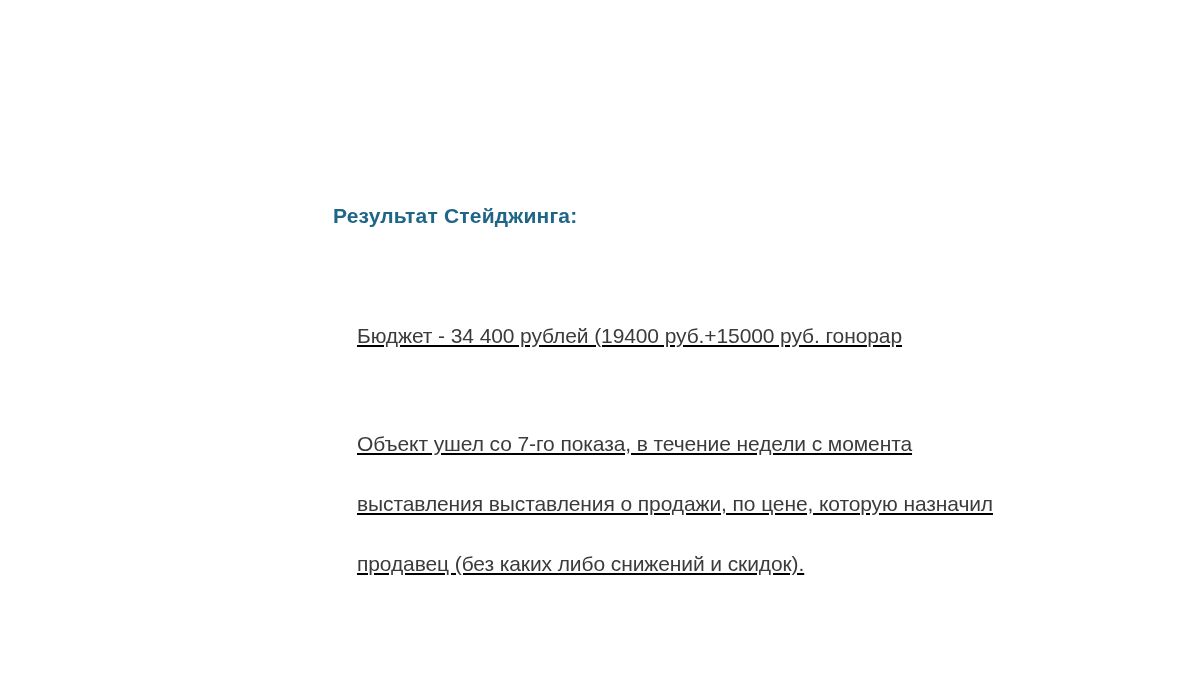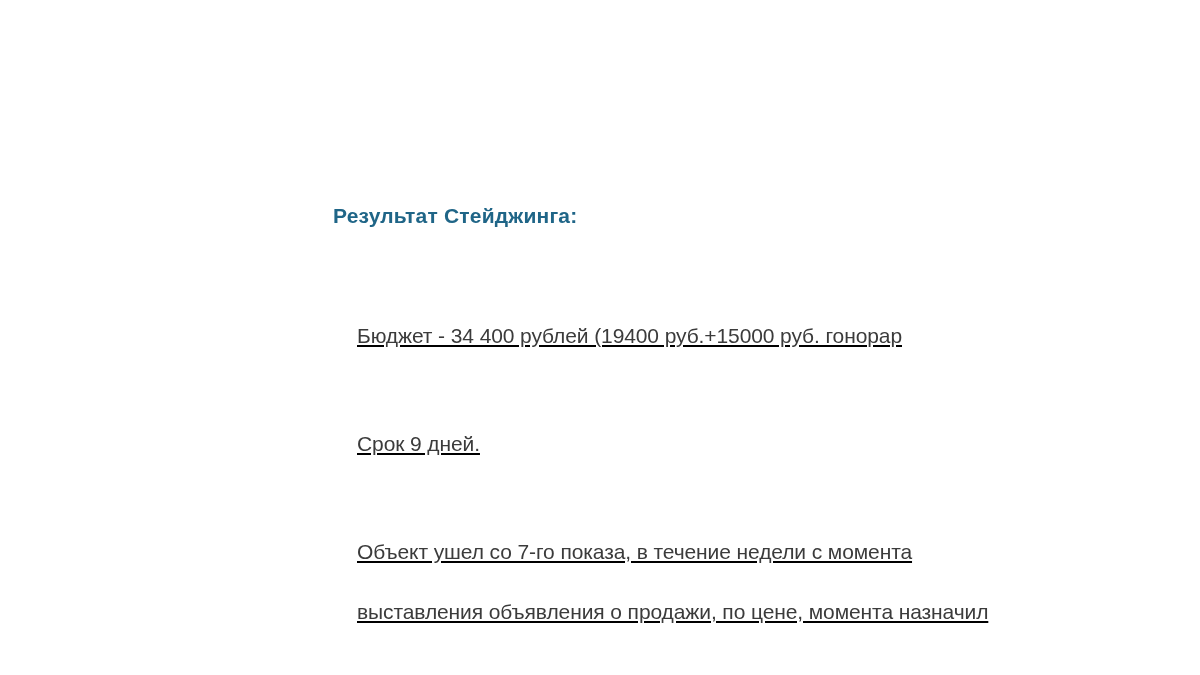--- a/index.html
+++ b/index.html
@@ -52,23 +52,21 @@
 
 <div class="slide">
   <div class="text-block">
 
     <div class="slide-heading">Результат Стейджинга:</div>
 
     <div class="paragraph">
       <div class="para-line">Бюджет - 34 400 рублей (19400 руб.+15000 руб. гонорар</div>
     </div>
 
-    <div class="paragraph">
-      <div class="para-line">Срок 9 дней.</div>
-    </div>
 
     <div class="paragraph">
       <div class="para-line">Объект ушел со 7-го показа, в течение недели с момента</div>
-      <div class="para-line">выставления объявления о продажи, по цене, момента назначил</div>
+      <div class="para-line">выставления выставления о продажи, по цене, которую назначил</div>
+      <div class="para-line">продавец (без каких либо снижений и скидок).</div>
     </div>
 
   </div>
 </div>
 
 </body></html>

